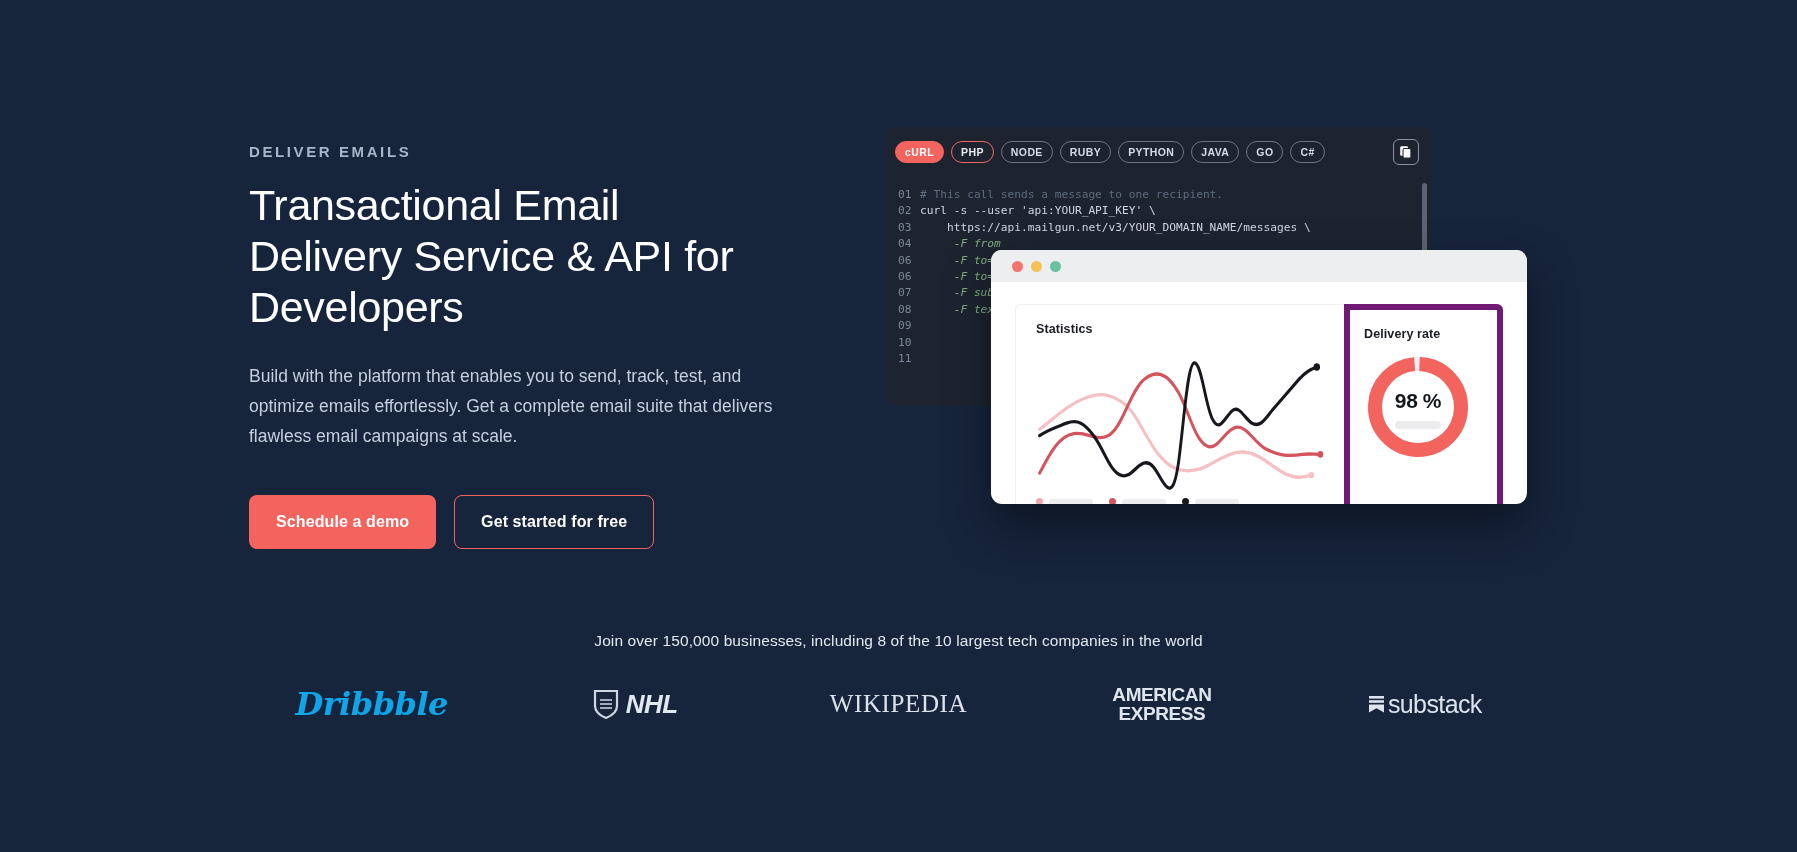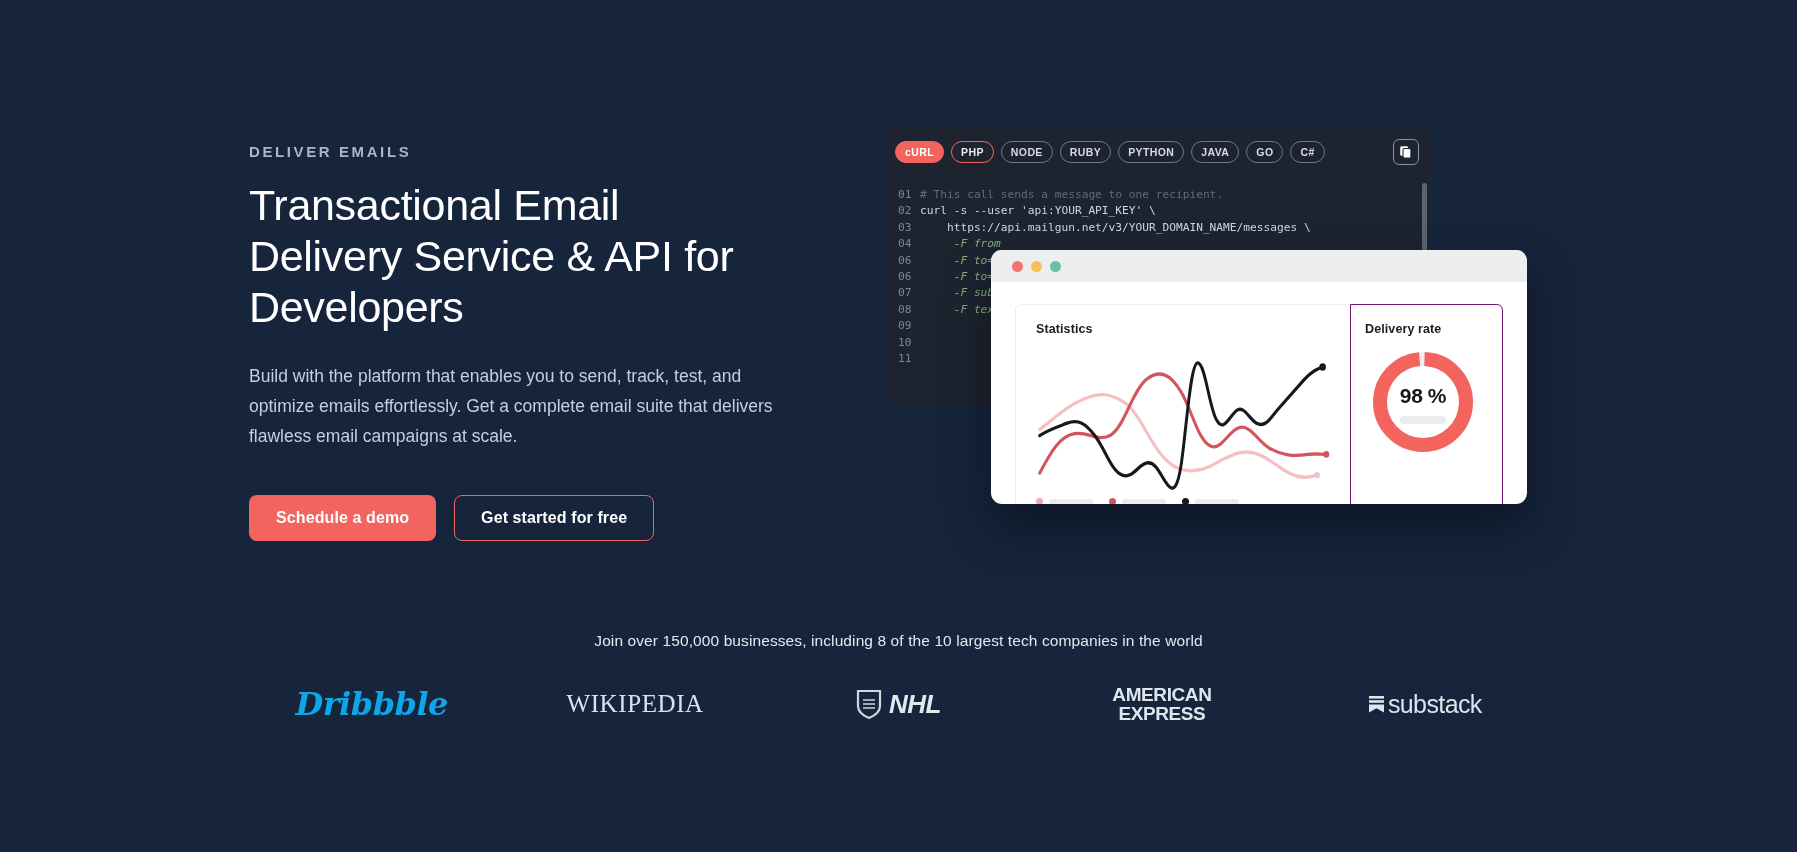--- a/index.html
+++ b/index.html
@@ -31,21 +31,21 @@
     font-size:17.5px; line-height:30px;
     color:#c5cfdd; max-width:530px;
   }
 
   .cta-row { margin-top:44px; display:flex; gap:18px; align-items:center; }
 
   .btn {
     font-size:16px; font-weight:700; letter-spacing:.1px;
     border-radius:8px; cursor:pointer; display:inline-flex;
     align-items:center; justify-content:center;
-    height:46px; padding:0 26px; border:1.5px solid transparent;
+    height:54px; padding:0 26px; border:1.5px solid transparent;
     font-family:"Liberation Sans", sans-serif;
   }
   .btn-primary { background:#f4645f; color:#ffffff; }
   .btn-secondary { background:transparent; color:#ffffff; border-color:#f4645f; }
 
   
   .code-panel {
     position:absolute; left:886px; top:127px; width:546px; height:279px;
     background:#1d2430; border-radius:9px; overflow:hidden;
   }
@@ -104,23 +104,23 @@
   .dot.green { background:#68c2a2; }
 
   .dash-body { display:flex; padding:22px 24px; gap:0; height:258px; }
 
   .panel-stats {
     flex:1 1 auto; border:1px solid #eceef1; border-right:none;
     border-radius:6px 0 0 6px; padding:17px 20px 12px 20px;
     display:flex; flex-direction:column;
   }
   .panel-rate {
-    flex:0 0 153px; border:1px solid #701a75;
+    flex:0 0 153px; border:6px solid #701a75;
     border-radius:0 6px 6px 0; padding:17px 25px 12px 14px;
-    display:flex; flex-direction:column; align-items:flex-end;
+    display:flex; flex-direction:column; align-items:flex-start;
   }
   .panel-title {
     font-size:12.5px; font-weight:700; color:#1a1d23; letter-spacing:.1px;
     align-self:flex-start;
   }
 
   .chart-area { flex:1 1 auto; position:relative; margin-top:4px; }
   .chart-area svg { position:absolute; inset:0; width:100%; height:100%; }
 
   .legend { display:flex; gap:16px; align-items:center; margin-top:2px; }
@@ -267,31 +267,31 @@
 
   <div class="logo-row">
 
 
 
     <div class="logo-cell">
       <span class="logo-dribbble">Dribbble</span>
     </div>
 
     <div class="logo-cell">
-      <span class="logo-wiki">WIKIPEDIA</span>
-    </div>
-
-    <div class="logo-cell">
       <span class="logo-nhl">
         <svg width="26" height="30" viewBox="0 0 26 30" aria-hidden="true">
           <path d="M2 2 H24 V17 C24 24 18 27 13 29 C8 27 2 24 2 17 Z" fill="none" stroke="#cfd7e2" stroke-width="2.2"></path>
           <path d="M7 11 H19 M7 15 H19 M7 19 H19" stroke="#cfd7e2" stroke-width="1.6"></path>
         </svg>
         <span class="logo-nhl-text">NHL</span>
       </span>
+    </div>
+
+    <div class="logo-cell">
+      <span class="logo-wiki">WIKIPEDIA</span>
     </div>
 
     <div class="logo-cell">
       <span class="logo-amex">
         <div>AMERICAN</div>
         <div>EXPRESS</div>
       </span>
     </div>
 
     <div class="logo-cell">

